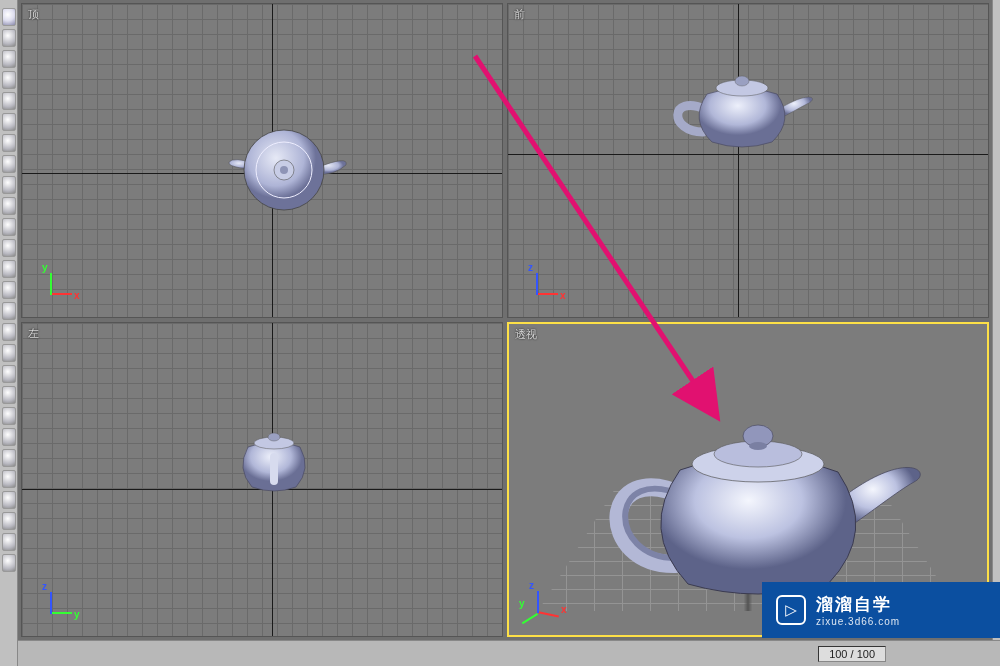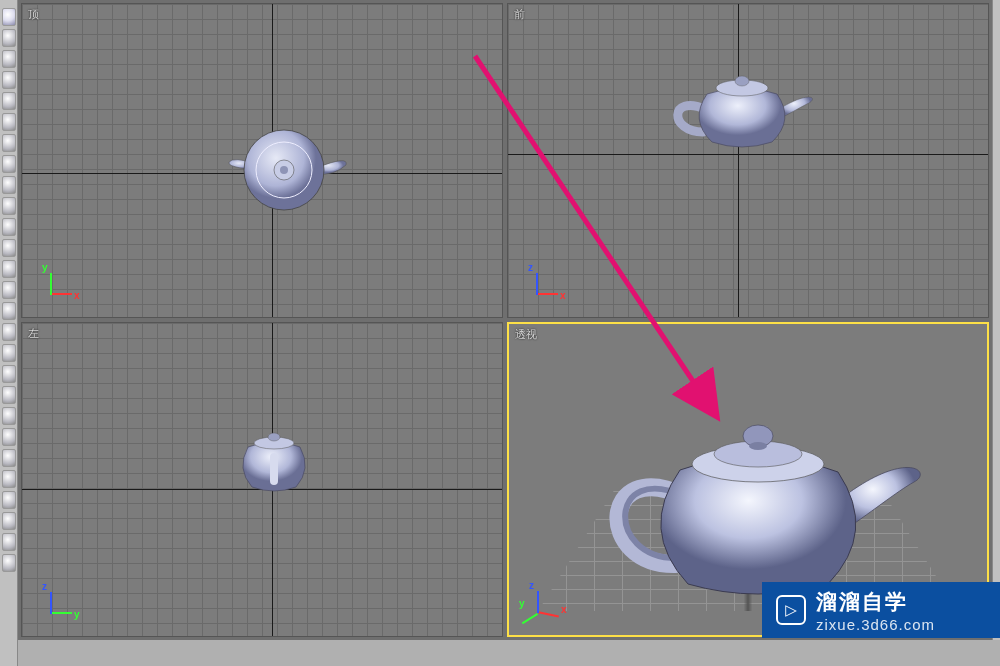--- a/index.html
+++ b/index.html
@@ -179,22 +179,22 @@
     display:flex;
     align-items:center;
     padding-left:14px;
     gap:10px;
     z-index: 40;
   }
   .watermark .play {
     width: 30px;height:30px;border:2px solid #fff;border-radius:6px;
     display:flex;align-items:center;justify-content:center;font-size:15px;
   }
-  .watermark .txt-main{font-size:21px;font-weight:bold;letter-spacing:2px;font-family:"Microsoft YaHei",sans-serif;}
-  .watermark .txt-sub{font-size:15px;letter-spacing:1px;opacity:0.85;}
+  .watermark .txt-main{font-size:17px;font-weight:bold;letter-spacing:2px;font-family:"Microsoft YaHei",sans-serif;}
+  .watermark .txt-sub{font-size:10px;letter-spacing:1px;opacity:0.85;}
 </style>
 </head>
 <body>
 
 <div class="app">
 
   <div class="left-toolbar">
     <div class="tool-icon sel"></div>
     <div class="tool-icon"></div>
     <div class="tool-icon"></div>
@@ -367,20 +367,23 @@
 
   <svg class="arrow-annot" viewBox="0 0 262 370">
     <defs>
       <marker id="ah" viewBox="0 0 12 12" refX="8" refY="6" markerWidth="10" markerHeight="10" orient="auto">
         <path d="M0 0 L12 6 L0 12 Z" fill="#e11170"></path>
       </marker>
     </defs>
     <line x1="4" y1="4" x2="240" y2="356" stroke="#e11170" stroke-width="5" marker-end="url(#ah)"></line>
   </svg>
 
+  <div class="bottom-bar">
+    <span class="frame-box">100 / 100</span>
+  </div>
 
   <div class="watermark">
     <div class="play">
         <span>▷</span>
       </div>
     <div>
       <div class="txt-main">溜溜自学</div>
       <div class="txt-sub">zixue.3d66.com</div>
     </div>
   </div>

